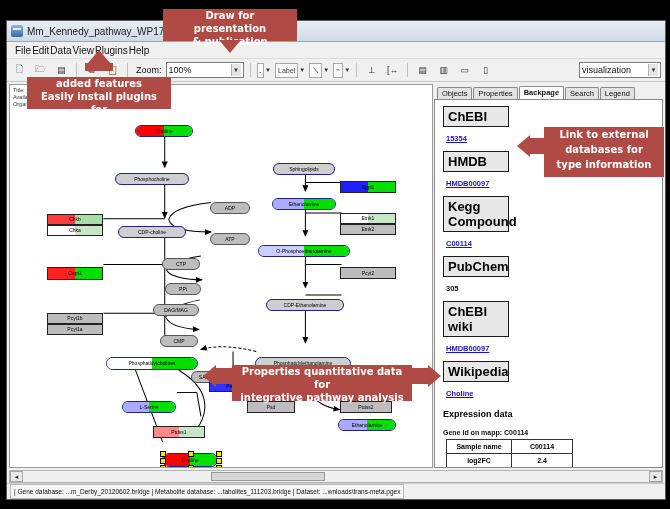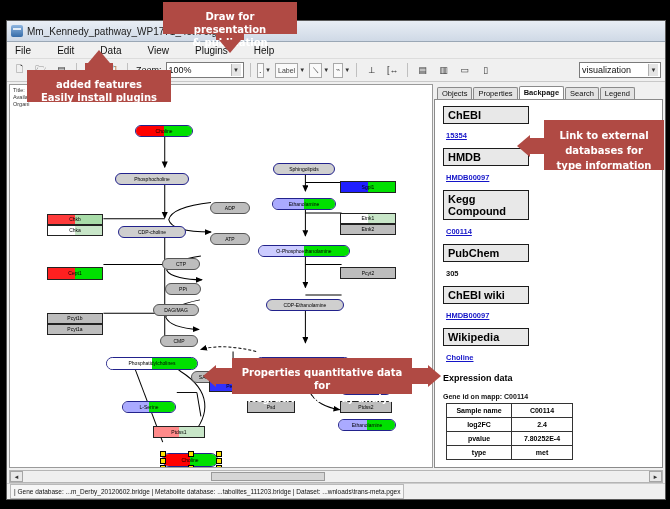--- a/index.html
+++ b/index.html
@@ -11,21 +11,21 @@
           border:1px solid #5a5a5a;box-shadow:0 0 4px #000;display:flex;flex-direction:column;}
 
   .titlebar{height:20px;background:linear-gradient(#e9eef5,#cfd9e6);border-bottom:1px solid #9aa7b5;
             display:flex;align-items:center;padding:0 4px;gap:4px;position:relative;}
   .titlebar .tb-ico{width:12px;height:12px;border-radius:2px;background:linear-gradient(#8fb6e0,#356ba8);
             display:inline-block;position:relative;flex:0 0 auto;}
   .titlebar .tb-ico:after{content:"";position:absolute;left:2px;top:3px;width:8px;height:2px;background:#fff;opacity:.8;}
   .title-text{font-size:10px;color:#1a1a1a;white-space:nowrap;overflow:hidden;}
 
   .menubar{height:16px;background:#f0f0f0;border-bottom:1px solid #dcdcdc;display:flex;align-items:center;
-           padding-left:8px;gap:26px;}
+           padding-left:8px;gap:1px;}
   .menubar span{font-size:10px;color:#111;cursor:default;}
 
   .toolbar{height:22px;background:#f0f0f0;border-bottom:1px solid #c8c8c8;display:flex;align-items:center;
            padding:0 4px;gap:4px;}
   .tbtn{width:15px;height:15px;border:1px solid transparent;display:flex;align-items:center;justify-content:center;
         font-size:9px;color:#333;}
   .sep{width:1px;height:14px;background:#c0c0c0;margin:0 2px;}
   .zlabel{font-size:9px;color:#111;margin-left:2px;}
   .combo{height:14px;border:1px solid #7a7a7a;background:#fff;display:flex;align-items:center;
          font-size:9px;color:#111;padding:0 2px;position:relative;}
@@ -57,22 +57,22 @@
   svg.edges{position:absolute;inset:0;width:100%;height:100%;}
   .handle{position:absolute;width:4px;height:4px;background:#ffe400;border:1px solid #000;z-index:9;}
 
   
   .side{flex:1;display:flex;flex-direction:column;margin:2px 2px 2px 0;min-width:0;}
   .tabs{display:flex;align-items:flex-end;height:15px;gap:1px;padding-left:3px;}
   .tab{font-size:7.5px;padding:1px 4px;border:1px solid #8a8a8a;border-bottom:none;background:#e3e3e3;color:#111;
        border-radius:2px 2px 0 0;}
   .tab.active{background:#fff;font-weight:bold;padding-bottom:2px;}
   .sidebody{flex:1;background:#fff;border:1px solid #8a8a8a;overflow:hidden;position:relative;padding:6px 8px;}
-  .dbhead{border:1.5px solid #1b1b1b;background:#e8e8e8;font-size:11px;font-weight:bold;color:#000;
-          padding:2px 4px;width:86px;box-sizing:border-box;margin-top:6px;}
+  .dbhead{border:1.5px solid #1b1b1b;background:#e8e8e8;font-size:13px;font-weight:bold;color:#000;
+          padding:2px 4px;width:66px;box-sizing:border-box;margin-top:6px;}
   .dbhead:first-child{margin-top:0;}
   .dblink{font-size:7.5px;color:#1414c8;text-decoration:underline;margin:3px 0 0 3px;display:inline-block;font-weight:bold;}
   .dbplain{font-size:7.5px;color:#111;margin:3px 0 0 3px;display:inline-block;font-weight:bold;}
   .exptitle{font-size:9px;font-weight:bold;color:#000;margin-top:9px;}
   .geneid{font-size:7px;font-weight:bold;color:#111;margin-top:10px;}
   table.exp{border-collapse:collapse;margin-top:3px;margin-left:3px;}
   table.exp td{border:1px solid #333;font-size:7px;padding:1px 4px;text-align:center;color:#000;font-weight:bold;
                height:11px;}
   table.exp td.k{width:56px;}
   table.exp td.v{width:52px;}
@@ -82,22 +82,22 @@
   .hscroll .thumb{position:absolute;left:30%;width:18%;top:0;bottom:0;background:#d6d6d6;border:1px solid #9a9a9a;}
   .hs-end{width:11px;height:9px;background:#e8e8e8;border:1px solid #a5a5a5;font-size:6px;
           display:flex;align-items:center;justify-content:center;color:#333;}
 
   .statusbar{height:15px;background:#f0f0f0;border-top:1px solid #cdcdcd;display:flex;align-items:center;padding:0 3px;}
   .statusbar .cell{border:1px solid #b9b9b9;background:#f6f6f6;font-size:6.5px;color:#111;
                    padding:1px 3px;height:11px;display:flex;align-items:center;white-space:nowrap;}
 
   
   .callout{position:absolute;background:#b04a44;color:#fff;font-weight:bold;text-align:center;
-           font-size:10px;line-height:13px;padding:8px 7px;box-sizing:border-box;z-index:50;
-           font-family:"DejaVu Sans",sans-serif;}
+           font-size:10px;line-height:13px;padding:0 7px;box-sizing:border-box;z-index:50;
+           font-family:"DejaVu Sans",sans-serif;margin-top:7px;}
   .arrow-d, .arrow-u, .arrow-l, .arrow-r{position:absolute;width:0;height:0;z-index:50;}
   .arrow-d{border-left:11px solid transparent;border-right:11px solid transparent;border-top:13px solid #b04a44;}
   .arrow-u{border-left:11px solid transparent;border-right:11px solid transparent;border-bottom:13px solid #b04a44;}
   .arrow-l{border-top:11px solid transparent;border-bottom:11px solid transparent;border-right:13px solid #b04a44;}
   .arrow-r{border-top:11px solid transparent;border-bottom:11px solid transparent;border-left:13px solid #b04a44;}
   .stem{position:absolute;background:#b04a44;z-index:49;}
 
   .share{position:absolute;left:22px;top:417px;width:295px;height:38px;border:1.5px solid #e3a8a5;background:#fff;
          display:flex;align-items:center;justify-content:center;z-index:55;}
   .share span{font-family:"Liberation Serif",serif;font-style:italic;font-weight:bold;font-size:20px;color:#c0392b;

